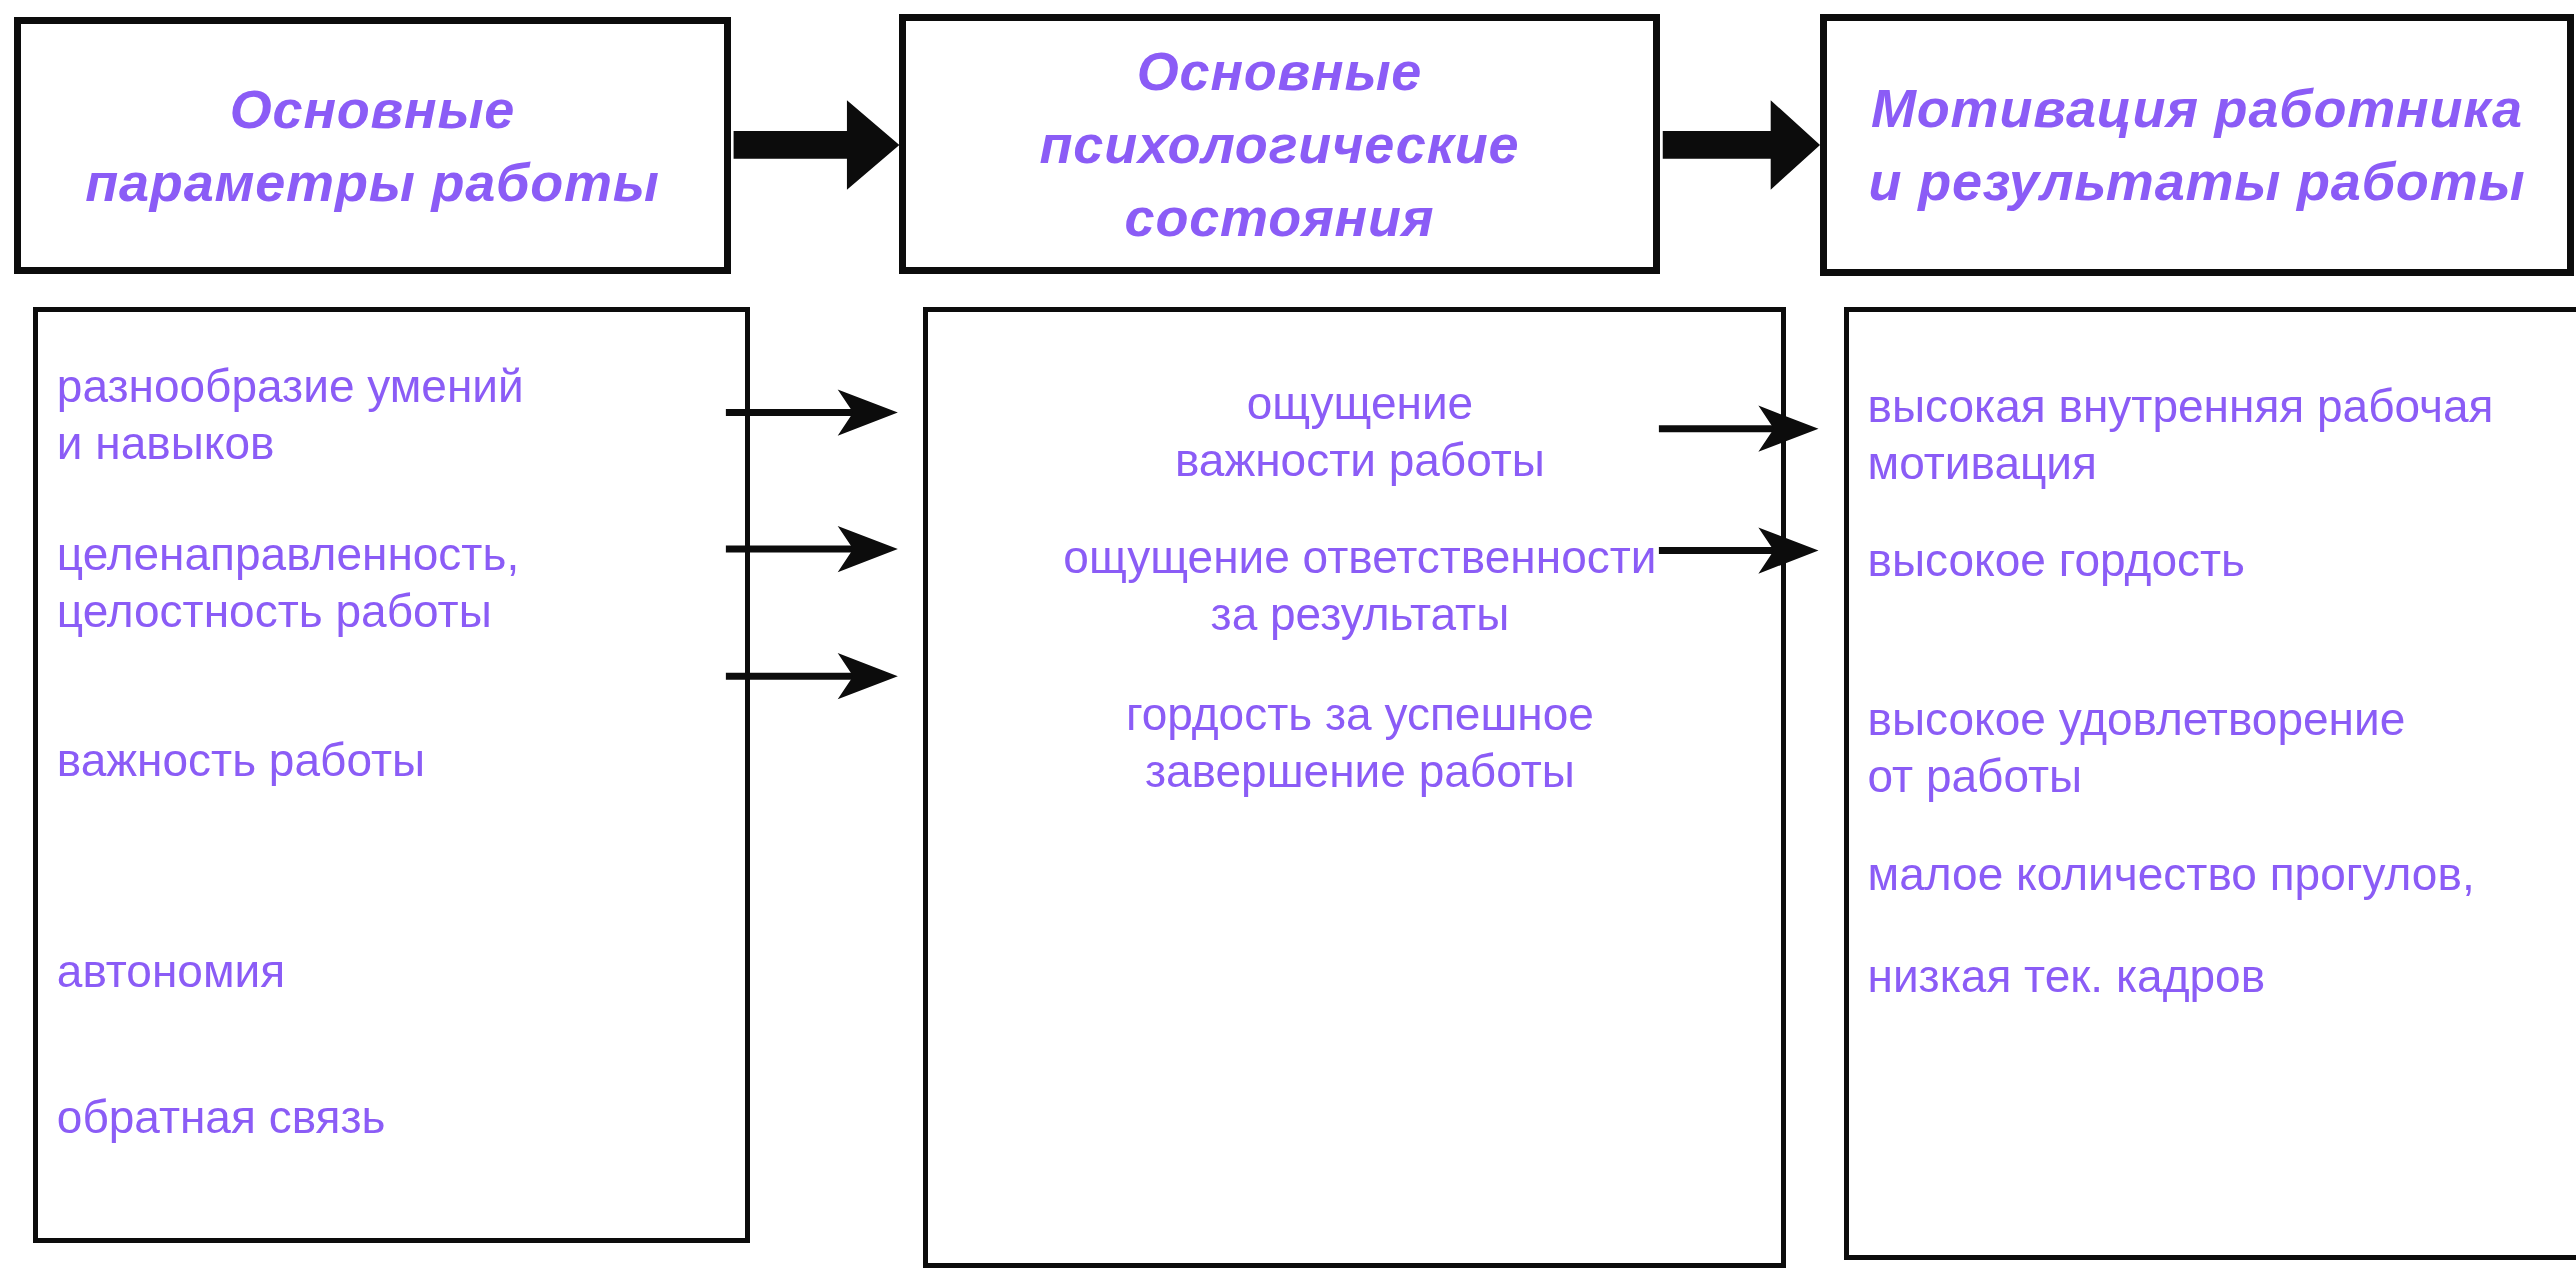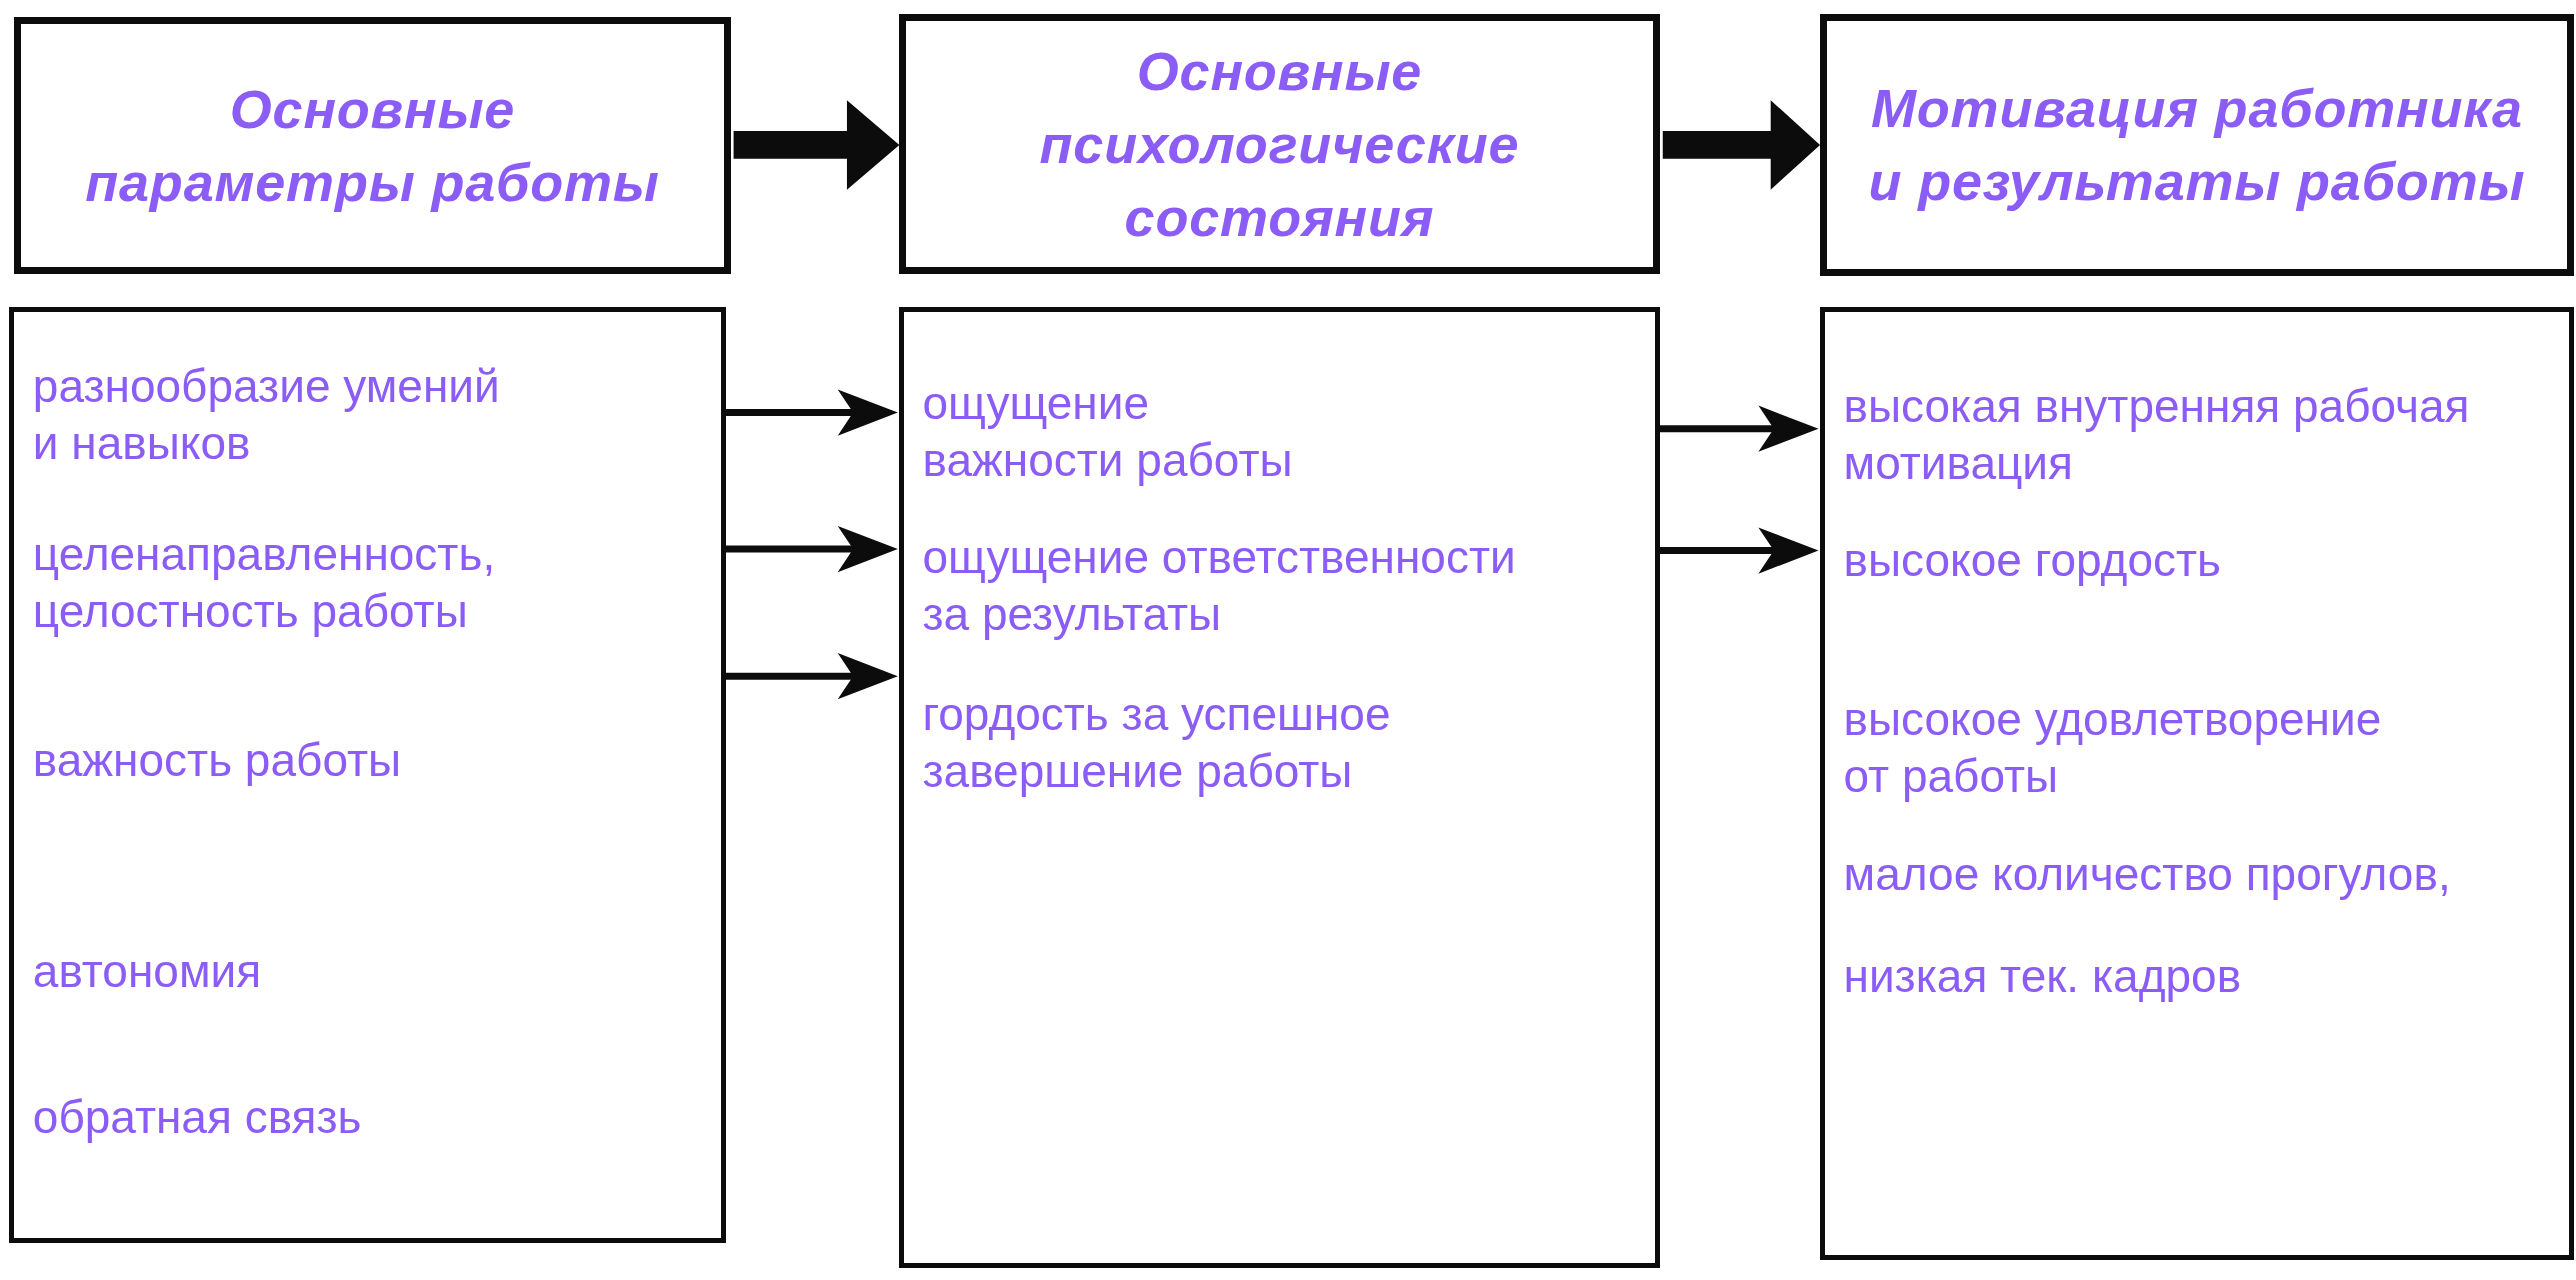--- a/index.html
+++ b/index.html
@@ -24,20 +24,21 @@
     font-size:54px;
     line-height:73px;
     font-weight:bold;
     font-style:italic;
     text-align:center;
     white-space:pre-line;
     letter-spacing:0.8px;
   }
   .body-box{
     border:5.4px solid #0c0c0c;
+    margin-left:24px;
   }
   .list-item{
     position:absolute;
     left:18.5px;right:7.7px;
     font-size:46px;
     line-height:57px;
     white-space:pre-line;
   }
   svg.arrow-layer{
     position:absolute;left:0;top:0;
@@ -68,21 +69,21 @@
   <div class="box body-box" style="left:9.3px;top:307px;width:717px;height:936px;">
     <div class="list-item" style="top:46px">разнообразие умений
 и навыков</div>
     <div class="list-item" style="top:420px">важность работы</div>
     <div class="list-item" style="top:214px">целенаправленность,
 целостность работы</div>
     <div class="list-item" style="top:631px">автономия</div>
     <div class="list-item" style="top:777px">обратная связь</div>
   </div>
 
-  <div class="box body-box" style="left:899px;top:307px;width:761px;height:961px;">
+  <div class="box body-box" style="left:899px;top:307px;width:863px;height:961px;text-align:center;">
     <div class="list-item" style="top:63px">ощущение
 важности работы</div>
     <div class="list-item" style="top:217px">ощущение ответственности
 за результаты</div>
     <div class="list-item" style="top:374px">гордость за успешное
 завершение работы</div>
   </div>
 
   <div class="box body-box" style="left:1820px;top:307px;width:754px;height:953px;">
     <div class="list-item" style="top:66px">высокая внутренняя рабочая

